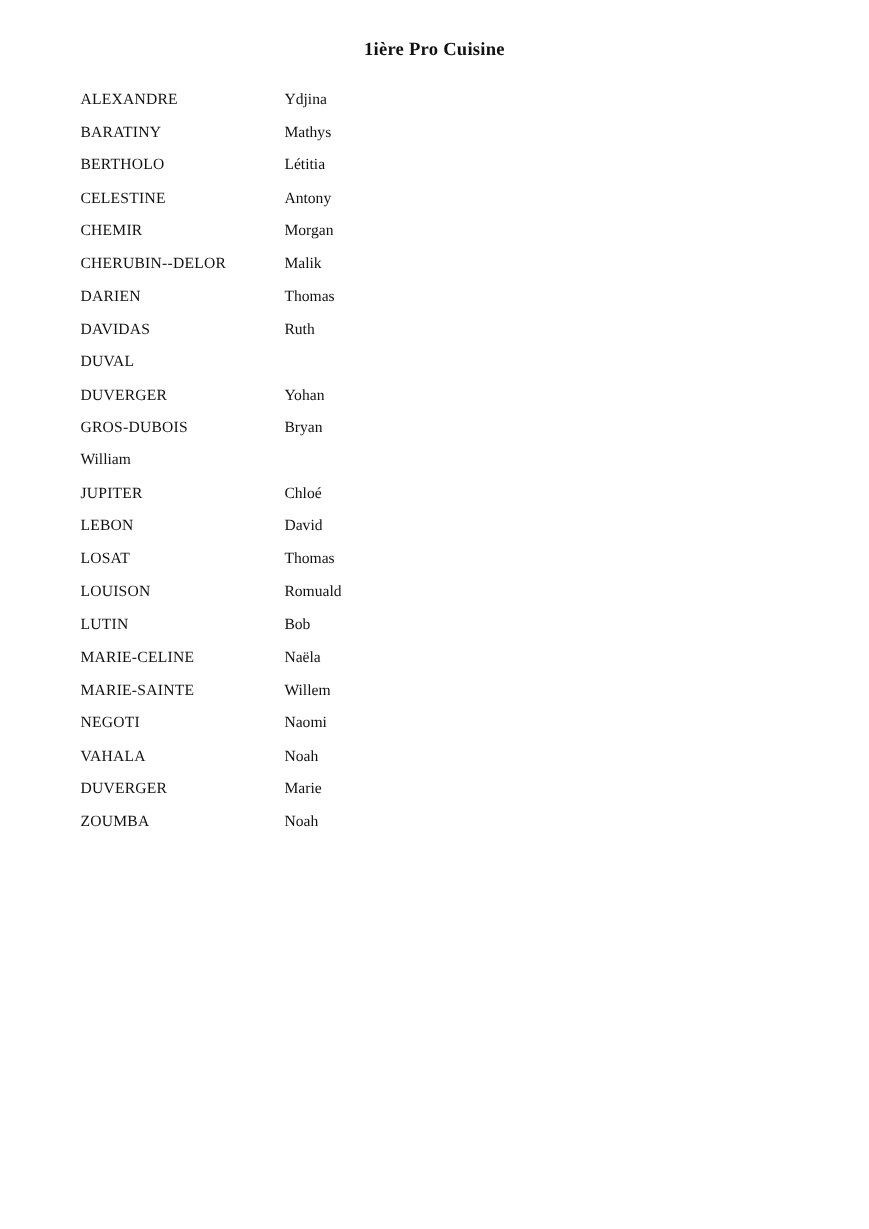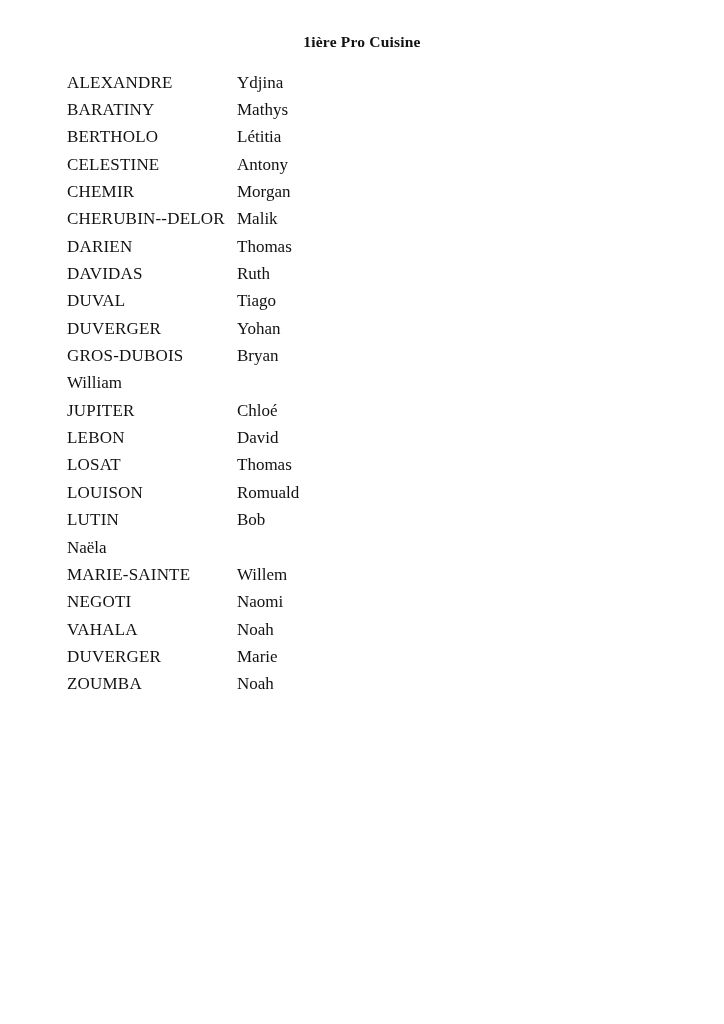--- a/index.html
+++ b/index.html
@@ -29,21 +29,21 @@
   .roster {
     position: absolute;
     left: 67px;
     top: 69px;
     right: 40px;
   }
   .roster-row {
     display: flex;
     align-items: center;
     height: 27.35px;
-    font-size: 17px;
+    font-size: 13px;
   }
   .cell-last {
     width: 170px;
     flex: 0 0 170px;
     letter-spacing: 0.2px;
   }
   .cell-first {
     flex: 1 1 auto;
   }
 </style>
@@ -91,21 +91,20 @@
         <span class="cell-first">Thomas</span>
       </div>
 
       <div class="roster-row">
         <span class="cell-last">DAVIDAS</span>
         <span class="cell-first">Ruth</span>
       </div>
 
       <div class="roster-row">
         <span class="cell-last">DUVAL</span>
-        <span class="cell-first">Tiago</span>
       </div>
 
       <div class="roster-row">
         <span class="cell-last">DUVERGER</span>
         <span class="cell-first">Yohan</span>
       </div>
 
       <div class="roster-row">
         <span class="cell-last">GROS-DUBOIS</span>
         <span class="cell-first">Bryan</span>
@@ -134,20 +133,21 @@
         <span class="cell-last">LOUISON</span>
         <span class="cell-first">Romuald</span>
       </div>
 
       <div class="roster-row">
         <span class="cell-last">LUTIN</span>
         <span class="cell-first">Bob</span>
       </div>
 
       <div class="roster-row">
+        <span class="cell-last">MARIE-CELINE</span>
         <span class="cell-first">Naëla</span>
       </div>
 
       <div class="roster-row">
         <span class="cell-last">MARIE-SAINTE</span>
         <span class="cell-first">Willem</span>
       </div>
 
       <div class="roster-row">
         <span class="cell-last">NEGOTI</span>

